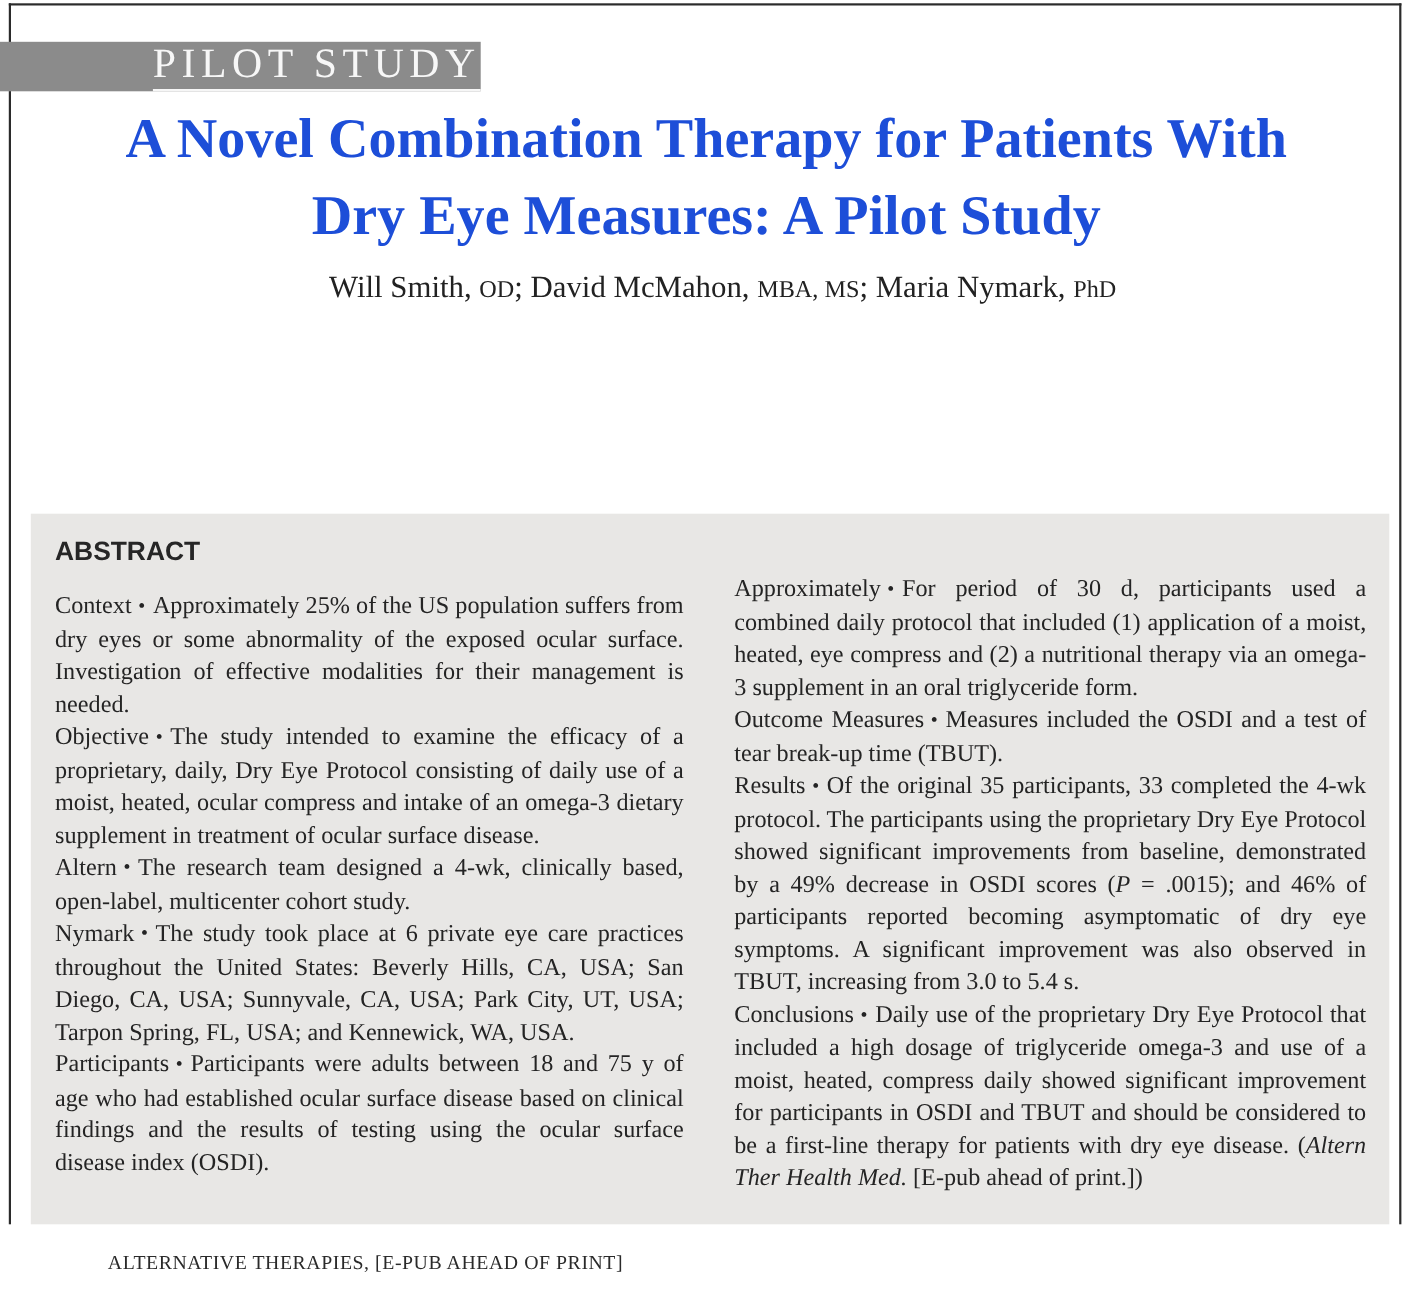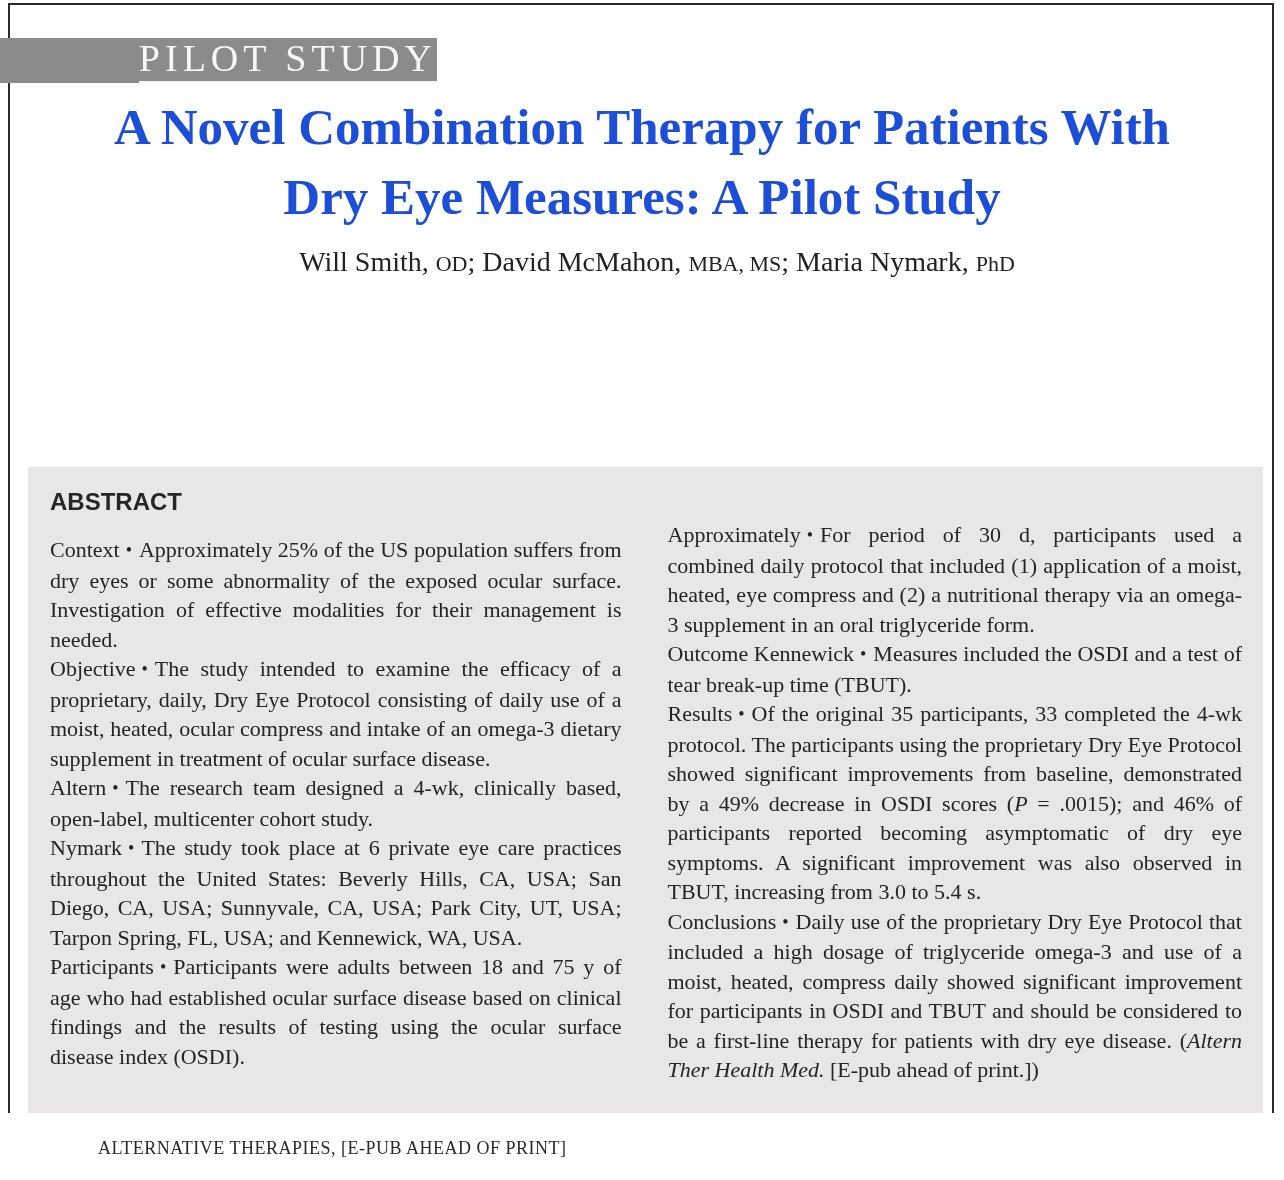--- a/index.html
+++ b/index.html
@@ -150,21 +150,21 @@
 
       <p><b class="section-label">Nymark</b><span class="bullet">•</span><span>The study took place at 6 private eye care practices throughout the United States: Beverly Hills, CA, USA; San Diego, CA, USA; Sunnyvale, CA, USA; Park City, UT, USA; Tarpon Spring, FL, USA; and Kennewick, WA, USA.</span></p>
 
       <p><b class="section-label">Participants</b><span class="bullet">•</span><span>Participants were adults between 18 and 75 y of age who had established ocular surface disease based on clinical findings and the results of testing using the ocular surface disease index (OSDI).</span></p>
     </div>
 
     <div class="abstract-col col-right">
 
       <p><b class="section-label">Approximately</b><span class="bullet">•</span><span>For period of 30 d, participants used a combined daily protocol that included (1) application of a moist, heated, eye compress and (2) a nutritional therapy via an omega-3 supplement in an oral triglyceride form.</span></p>
 
-      <p><b class="section-label">Outcome Kennewick</b><span class="bullet">•</span><span>Measures included the OSDI and a test of tear break-up time (TBUT).</span></p>
+      <p><b class="section-label">Outcome Measures</b><span class="bullet">•</span><span>Measures included the OSDI and a test of tear break-up time (TBUT).</span></p>
 
       <p><b class="section-label">Results</b><span class="bullet">•</span><span>Of the original 35 participants, 33 completed the 4-wk protocol. The participants using the proprietary Dry Eye Protocol showed significant improvements from baseline, demonstrated by a 49% decrease in OSDI scores (</span><i>P</i><span> = .0015); and 46% of participants reported becoming asymptomatic of dry eye symptoms. A significant improvement was also observed in TBUT, increasing from 3.0 to 5.4 s.</span></p>
 
       <p><b class="section-label">Conclusions</b><span class="bullet">•</span><span>Daily use of the proprietary Dry Eye Protocol that included a high dosage of triglyceride omega-3 and use of a moist, heated, compress daily showed significant improvement for participants in OSDI and TBUT and should be considered to be a first-line therapy for patients with dry eye disease. (</span><i>Altern Ther Health Med.</i><span> [E-pub ahead of print.])</span></p>
     </div>
 
   </div>
 
   <div class="footer-left">ALTERNATIVE THERAPIES, [E-PUB AHEAD OF PRINT]</div>
   <div class="footer-right">McMahon—Novel Therapy for Dry Eye Disease</div>

